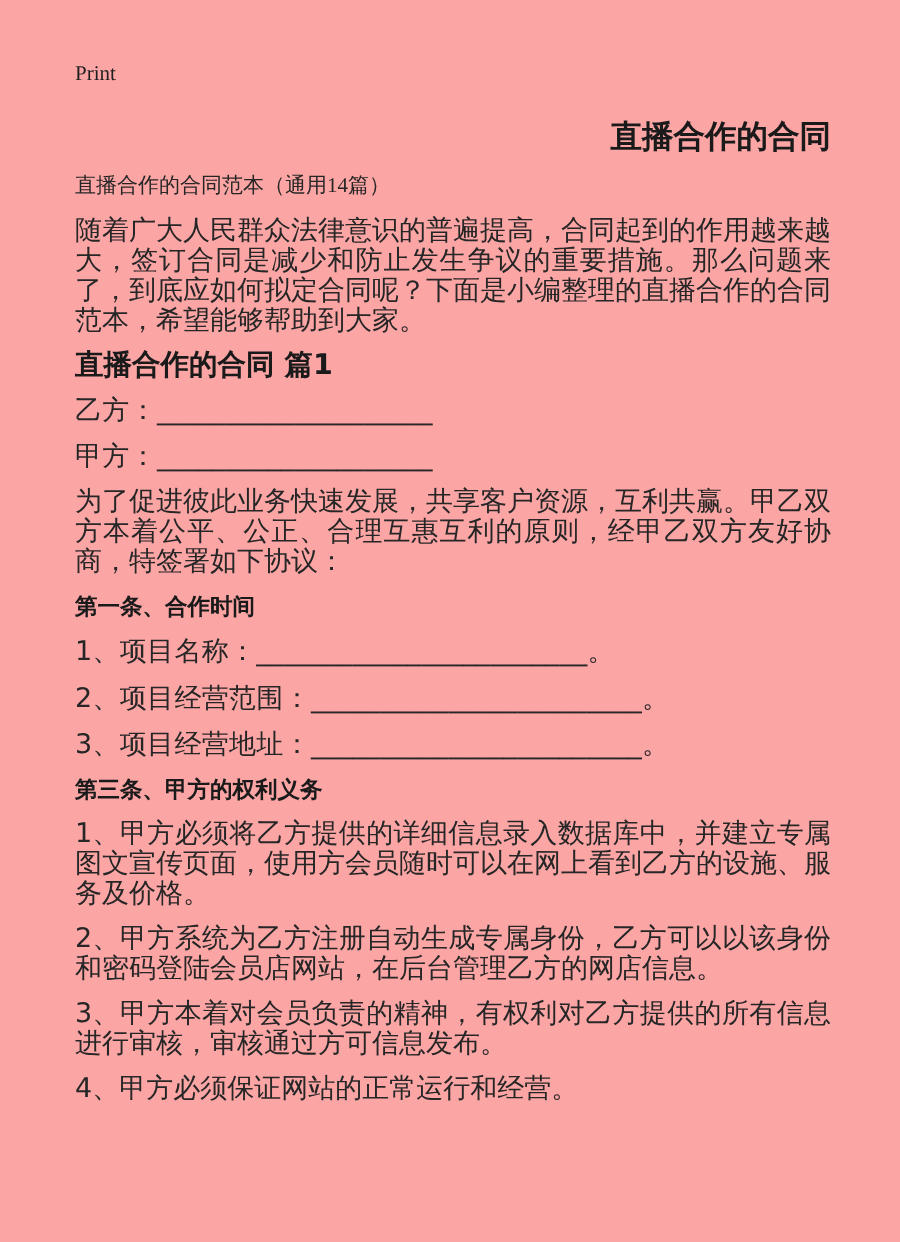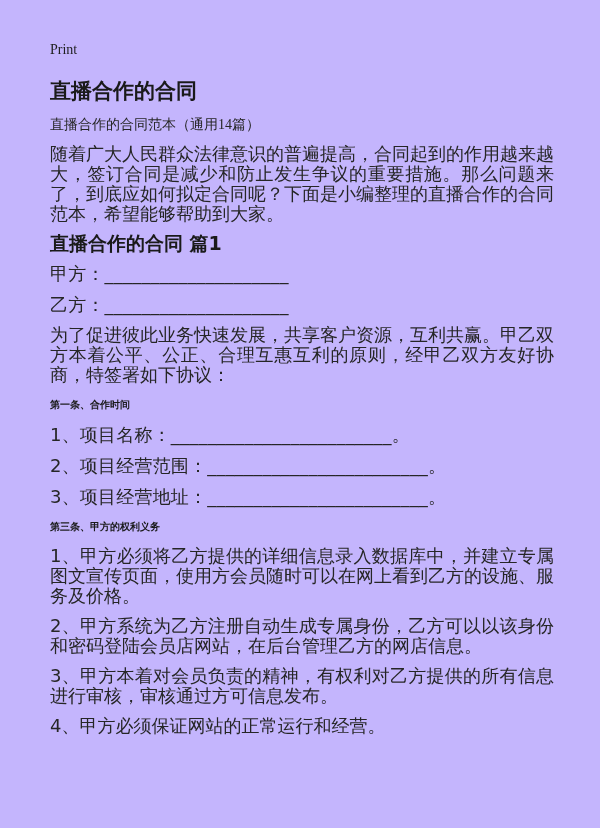--- a/index.html
+++ b/index.html
@@ -5,40 +5,40 @@
   html, body {
     margin: 0;
     padding: 0;
     background: #ffffff;
   }
   .page {
     position: relative;
     width: 600px;
     height: 828px;
     box-sizing: border-box;
-    background: #c4b5fd;
+    background: #fca5a5;
     padding: 42px 46px 0 50px;
     font-family: "DejaVu Sans", sans-serif;
     color: #262626;
     overflow: hidden;
   }
   .print-link {
     font-family: "Liberation Serif", serif;
     font-size: 14px;
     line-height: 16px;
     color: #1f1f1f;
     margin: 0 0 20px 0;
     cursor: pointer;
     display: block;
   }
   .doc-title {
     font-size: 21px;
     font-weight: bold;
     line-height: 26px;
-    text-align: left;
+    text-align: right;
     color: #1a1a1a;
     margin: 0 0 11px 0;
   }
   .doc-subtitle {
     font-size: 14px;
     line-height: 19px;
     margin: 0 0 10px 0;
     font-family: Liberation Serif, serif;
   }
   .para {
@@ -47,21 +47,21 @@
     margin: 0 0 10px 0;
     word-break: break-all;
     overflow-wrap: anywhere;
     text-align: justify;
   }
   .blank-line {
     line-height: 21px;
     letter-spacing: 0.2px;
   }
   .heading {
-    font-size: 10px;
+    font-size: 15px;
     font-weight: bold;
     line-height: 19px;
     color: #1a1a1a;
     margin: 0 0 10px 0;
   }
   .piece-heading {
     font-size: 19px;
   }
 </style>
 </head>
@@ -72,23 +72,23 @@
   <a class="print-link">Print</a>
 
   <div class="doc-title">直播合作的合同</div>
 
   <div class="doc-subtitle">直播合作的合同范本（通用14篇）</div>
 
   <div class="para">随着广大人民群众法律意识的普遍提高，合同起到的作用越来越大，签订合同是减少和防止发生争议的重要措施。那么问题来了，到底应如何拟定合同呢？下面是小编整理的直播合作的合同范本，希望能够帮助到大家。</div>
 
   <div class="heading piece-heading">直播合作的合同 篇1</div>
 
+  <div class="para blank-line">乙方：____________________</div>
+
   <div class="para blank-line">甲方：____________________</div>
-
-  <div class="para blank-line">乙方：____________________</div>
 
   <div class="para">为了促进彼此业务快速发展，共享客户资源，互利共赢。甲乙双方本着公平、公正、合理互惠互利的原则，经甲乙双方友好协商，特签署如下协议：</div>
 
   <div class="heading">第一条、合作时间</div>
 
 
 
   <div class="para blank-line">1、项目名称：________________________。</div>
 
   <div class="para blank-line">2、项目经营范围：________________________。</div>

